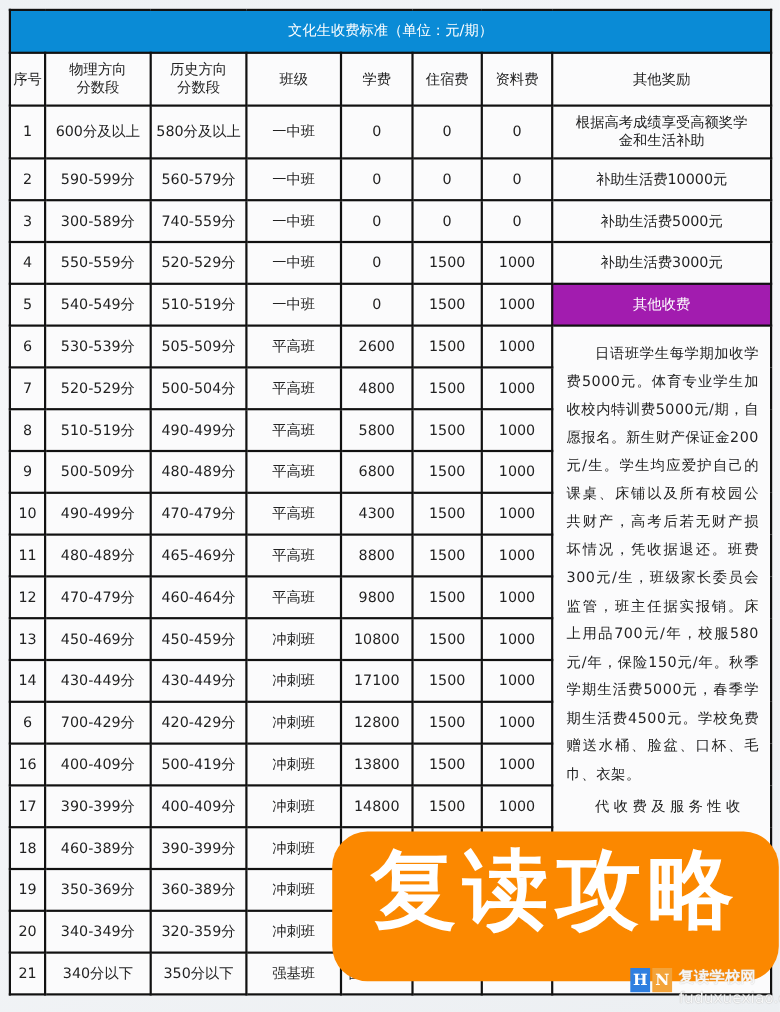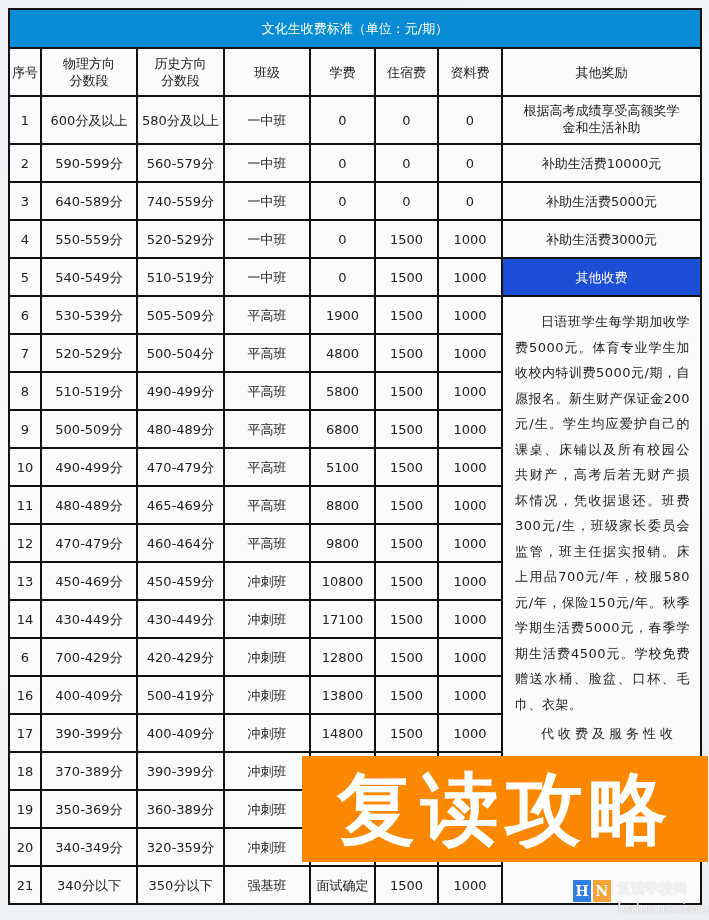--- a/index.html
+++ b/index.html
@@ -21,33 +21,34 @@
     text-align:center; vertical-align:middle;
     font-size:13px; font-weight:normal;
     padding:0; line-height:17px;
   }
   .title-row th {
     background:#0a8bd6; color:#fff; font-weight:bold; height:37px; font-size:13px;margin-left:31px;
   }
   .head-row th { font-weight:bold; height:46px; font-size:13px; }
   tr.row td { height:36px; }
   tr.row.r1 td { height:46px; }
-  .blue-cell { background:#1d4ed8; color:#fff; font-weight:bold; }
+  .blue-cell { background:#a21caf; color:#fff; font-weight:bold; }
   .notes {
     text-align:justify !important; vertical-align:top !important;
     padding:8px 6px 0 8px !important; font-size:13px; line-height:25.5px !important;
     letter-spacing:0.5px;
   }
   .notes p { margin:4px; text-indent:2em; }
   .banner {
-    position:absolute; left:302px; top:756px; width:406px; height:106px;
+    position:absolute; left:302px; top:756px; width:406px; height:136px;
     background:#fb8800; color:#fff;
     font-size:78px; font-weight:bold; line-height:106px;
     text-align:center; letter-spacing:6px;
     font-family: "DejaVu Sans", sans-serif;
+    border-radius: 32px;
   }
   .watermark {
     position:absolute; left:573px; top:878px; width:136px; height:42px;
   }
   .wm-h { position:absolute; left:0; top:2px; width:18px; height:22px; background:#2f7fe0; color:#fff; font-weight:bold; font-size:14px; text-align:center; line-height:22px; font-family:"DejaVu Serif", serif; }
   .wm-n { position:absolute; left:20px; top:2px; width:18px; height:22px; background:#f3a33a; color:#fff; font-weight:bold; font-size:14px; text-align:center; line-height:22px; font-family:"DejaVu Serif", serif; }
   .wm-text { position:absolute; left:44px; top:2px; font-size:14px; font-weight:bold; color:rgba(255,255,255,0.85); text-shadow:0 0 1px #bbb; }
   .wm-url { position:absolute; left:44px; top:22px; font-size:14px; color:rgba(255,255,255,0.9); text-shadow:0 0 1px #999; }
 </style>
 </head>
@@ -81,35 +82,35 @@
   </tbody>
     <tbody id="rows-body">
       <tr class="row r1">
         <td>1</td>
         <td>600分及以上</td>
         <td>580分及以上</td>
         <td>一中班</td>
         <td>0</td>
         <td>0</td>
         <td>0</td>
-        <td style="padding: 0px 17px; font-family: Liberation Mono, monospace;">根据高考成绩享受高额奖学金和生活补助</td>
+        <td style="padding: 0px 17px;">根据高考成绩享受高额奖学金和生活补助</td>
       </tr>
       <tr class="row">
         <td>2</td>
         <td>590-599分</td>
         <td>560-579分</td>
         <td>一中班</td>
         <td>0</td>
         <td>0</td>
         <td>0</td>
         <td>补助生活费10000元</td>
       </tr>
       <tr class="row">
         <td>3</td>
-        <td>640-589分</td>
+        <td>300-589分</td>
         <td>740-559分</td>
         <td>一中班</td>
         <td>0</td>
         <td>0</td>
         <td>0</td>
         <td>补助生活费5000元</td>
       </tr>
       <tr class="row">
         <td>4</td>
         <td>550-559分</td>
@@ -128,21 +129,21 @@
         <td>0</td>
         <td>1500</td>
         <td>1000</td>
         <td class="blue-cell">其他收费</td>
       </tr>
       <tr class="row">
         <td>6</td>
         <td>530-539分</td>
         <td>505-509分</td>
         <td>平高班</td>
-        <td>1900</td>
+        <td>2600</td>
         <td>1500</td>
         <td>1000</td>
         <td class="notes" rowspan="16">
           <p>日语班学生每学期加收学费5000元。体育专业学生加收校内特训费5000元/期，自愿报名。新生财产保证金200元/生。学生均应爱护自己的课桌、床铺以及所有校园公共财产，高考后若无财产损坏情况，凭收据退还。班费300元/生，班级家长委员会监管，班主任据实报销。床上用品700元/年，校服580元/年，保险150元/年。秋季学期生活费5000元，春季学期生活费4500元。学校免费赠送水桶、脸盆、口杯、毛巾、衣架。</p>
           <p style="letter-spacing:4px">代收费及服务性收</p>
           <div style="height:51px"></div>
           <div>的原则，据实收取。</div>
         </td>
       </tr>
       <tr class="row">
@@ -170,21 +171,21 @@
         <td>平高班</td>
         <td>6800</td>
         <td>1500</td>
         <td>1000</td>
       </tr>
       <tr class="row">
         <td>10</td>
         <td>490-499分</td>
         <td>470-479分</td>
         <td>平高班</td>
-        <td>5100</td>
+        <td>4300</td>
         <td>1500</td>
         <td>1000</td>
       </tr>
       <tr class="row">
         <td>11</td>
         <td>480-489分</td>
         <td>465-469分</td>
         <td>平高班</td>
         <td>8800</td>
         <td>1500</td>
@@ -239,21 +240,21 @@
         <td>17</td>
         <td>390-399分</td>
         <td>400-409分</td>
         <td>冲刺班</td>
         <td>14800</td>
         <td>1500</td>
         <td>1000</td>
       </tr>
       <tr class="row">
         <td>18</td>
-        <td>370-389分</td>
+        <td>460-389分</td>
         <td>390-399分</td>
         <td>冲刺班</td>
         <td></td>
         <td></td>
         <td></td>
       </tr>
       <tr class="row">
         <td>19</td>
         <td>350-369分</td>
         <td>360-389分</td>

